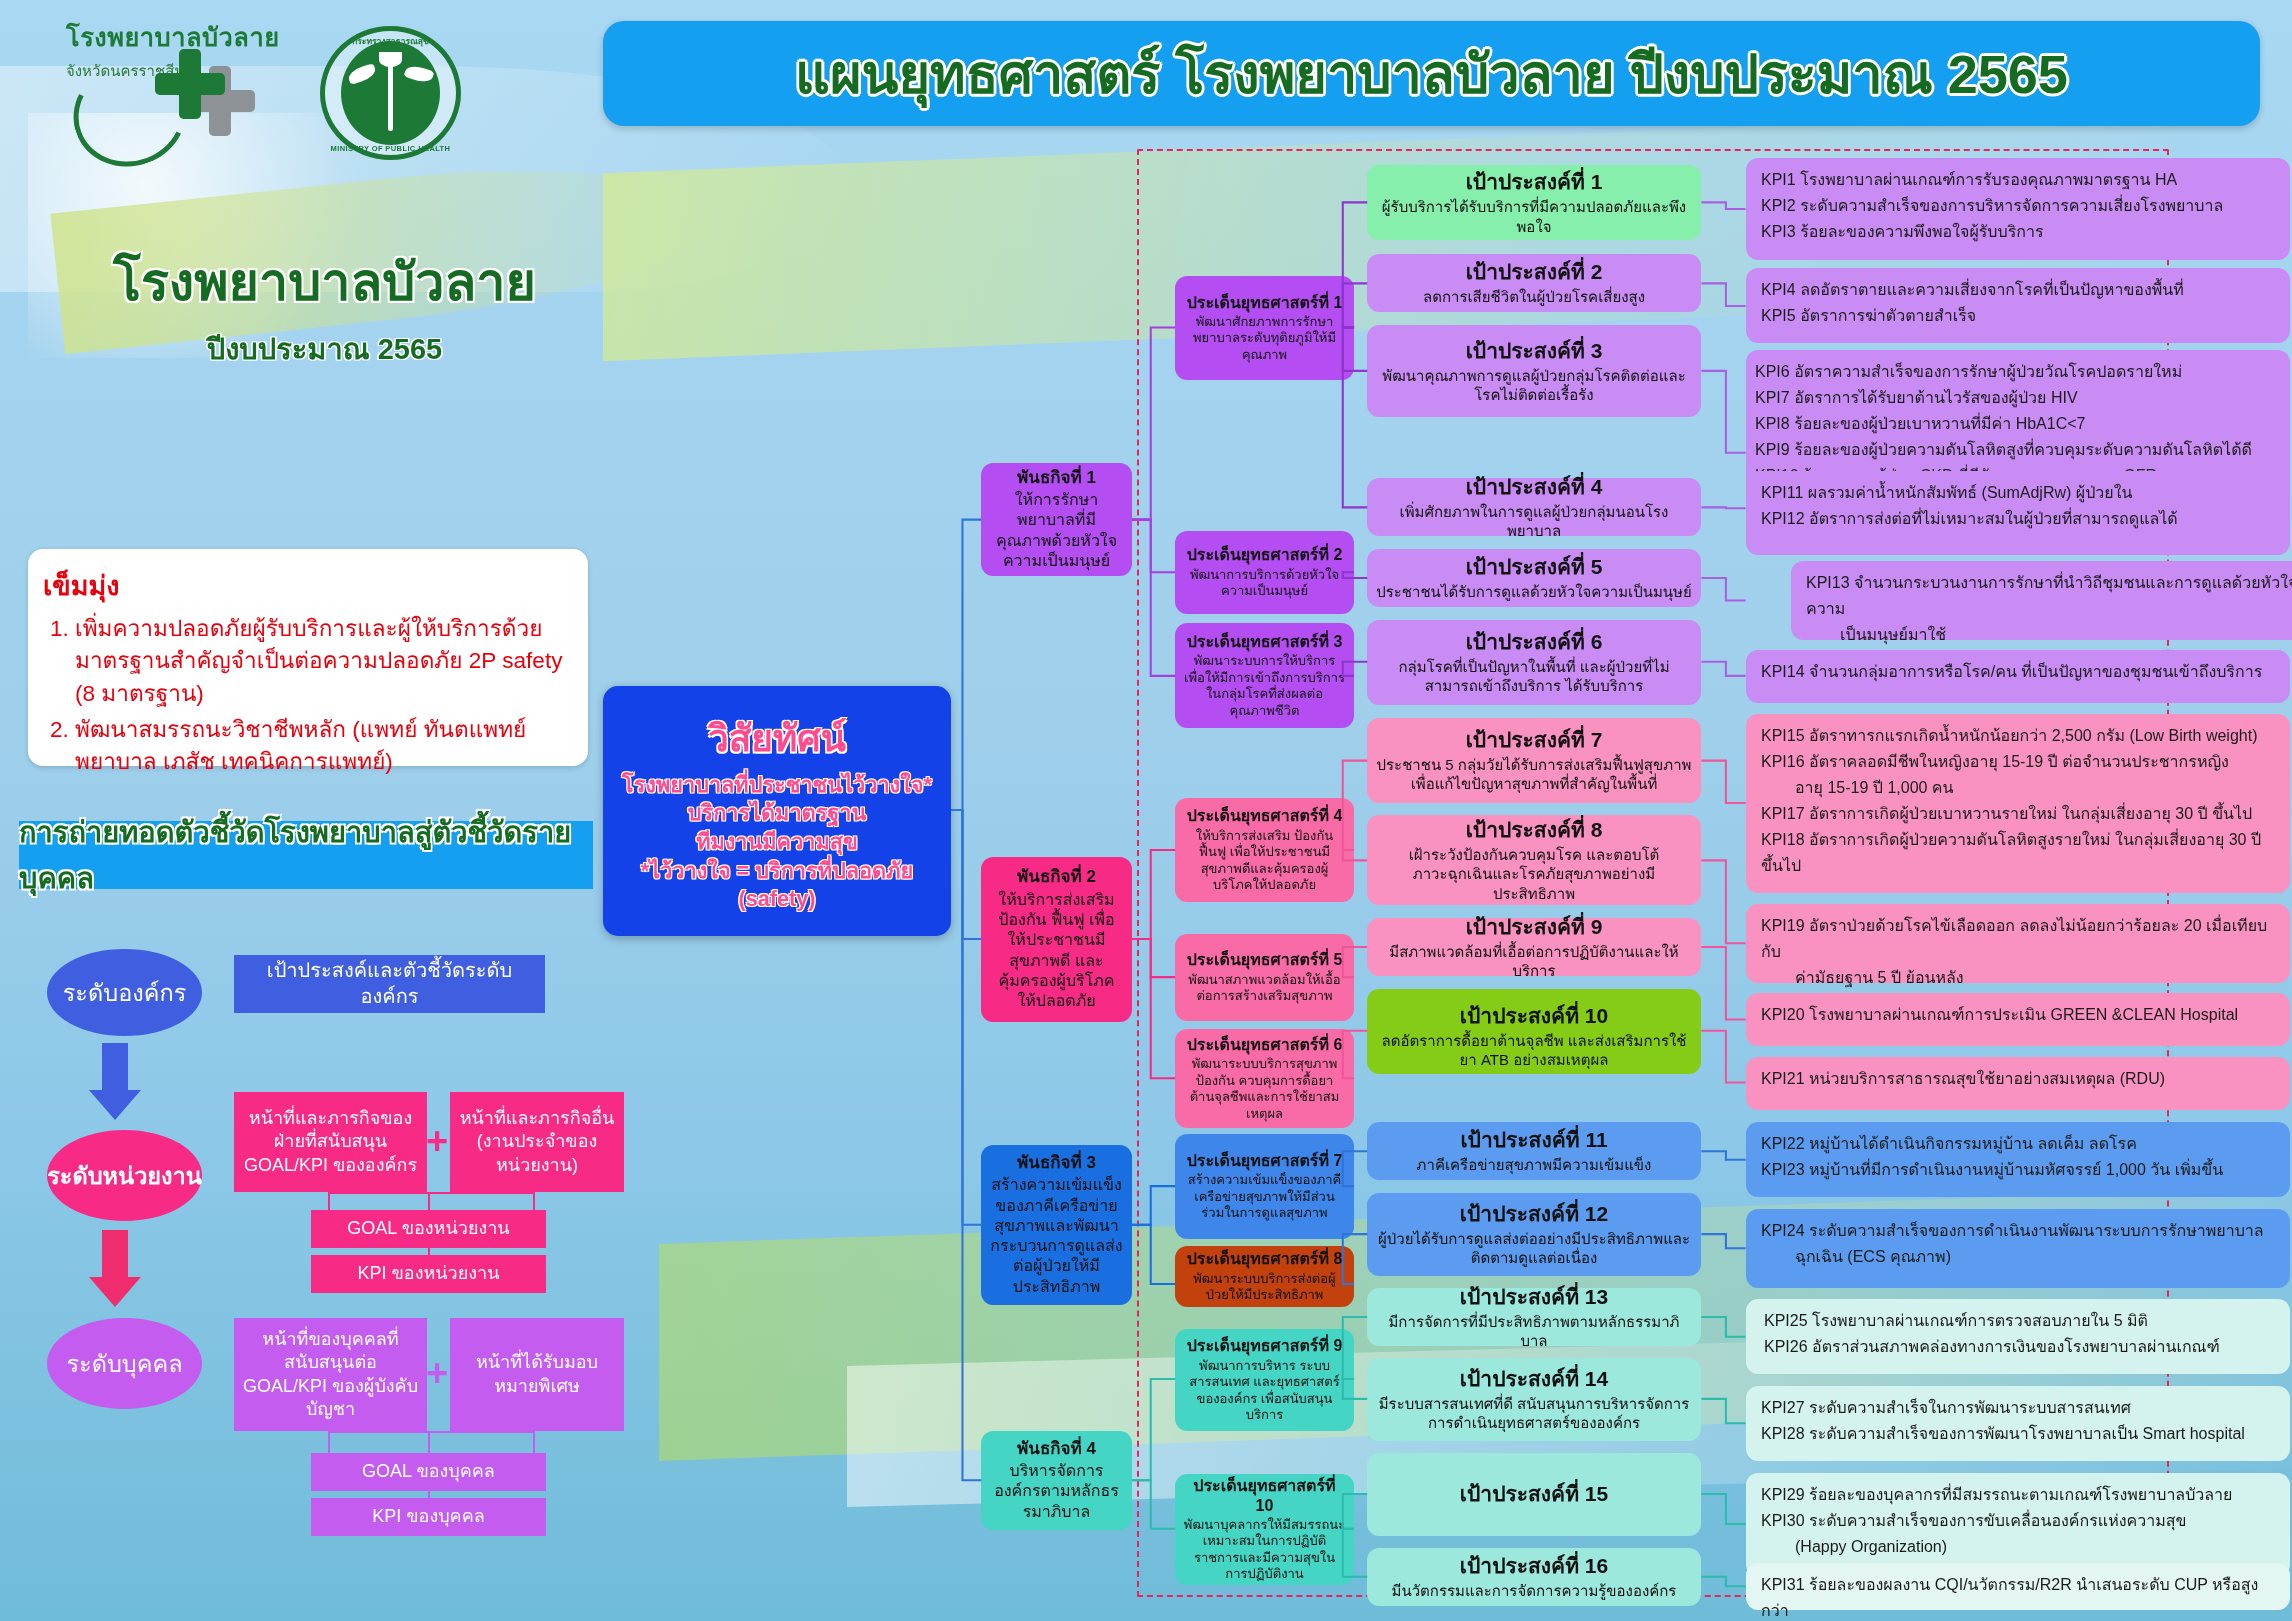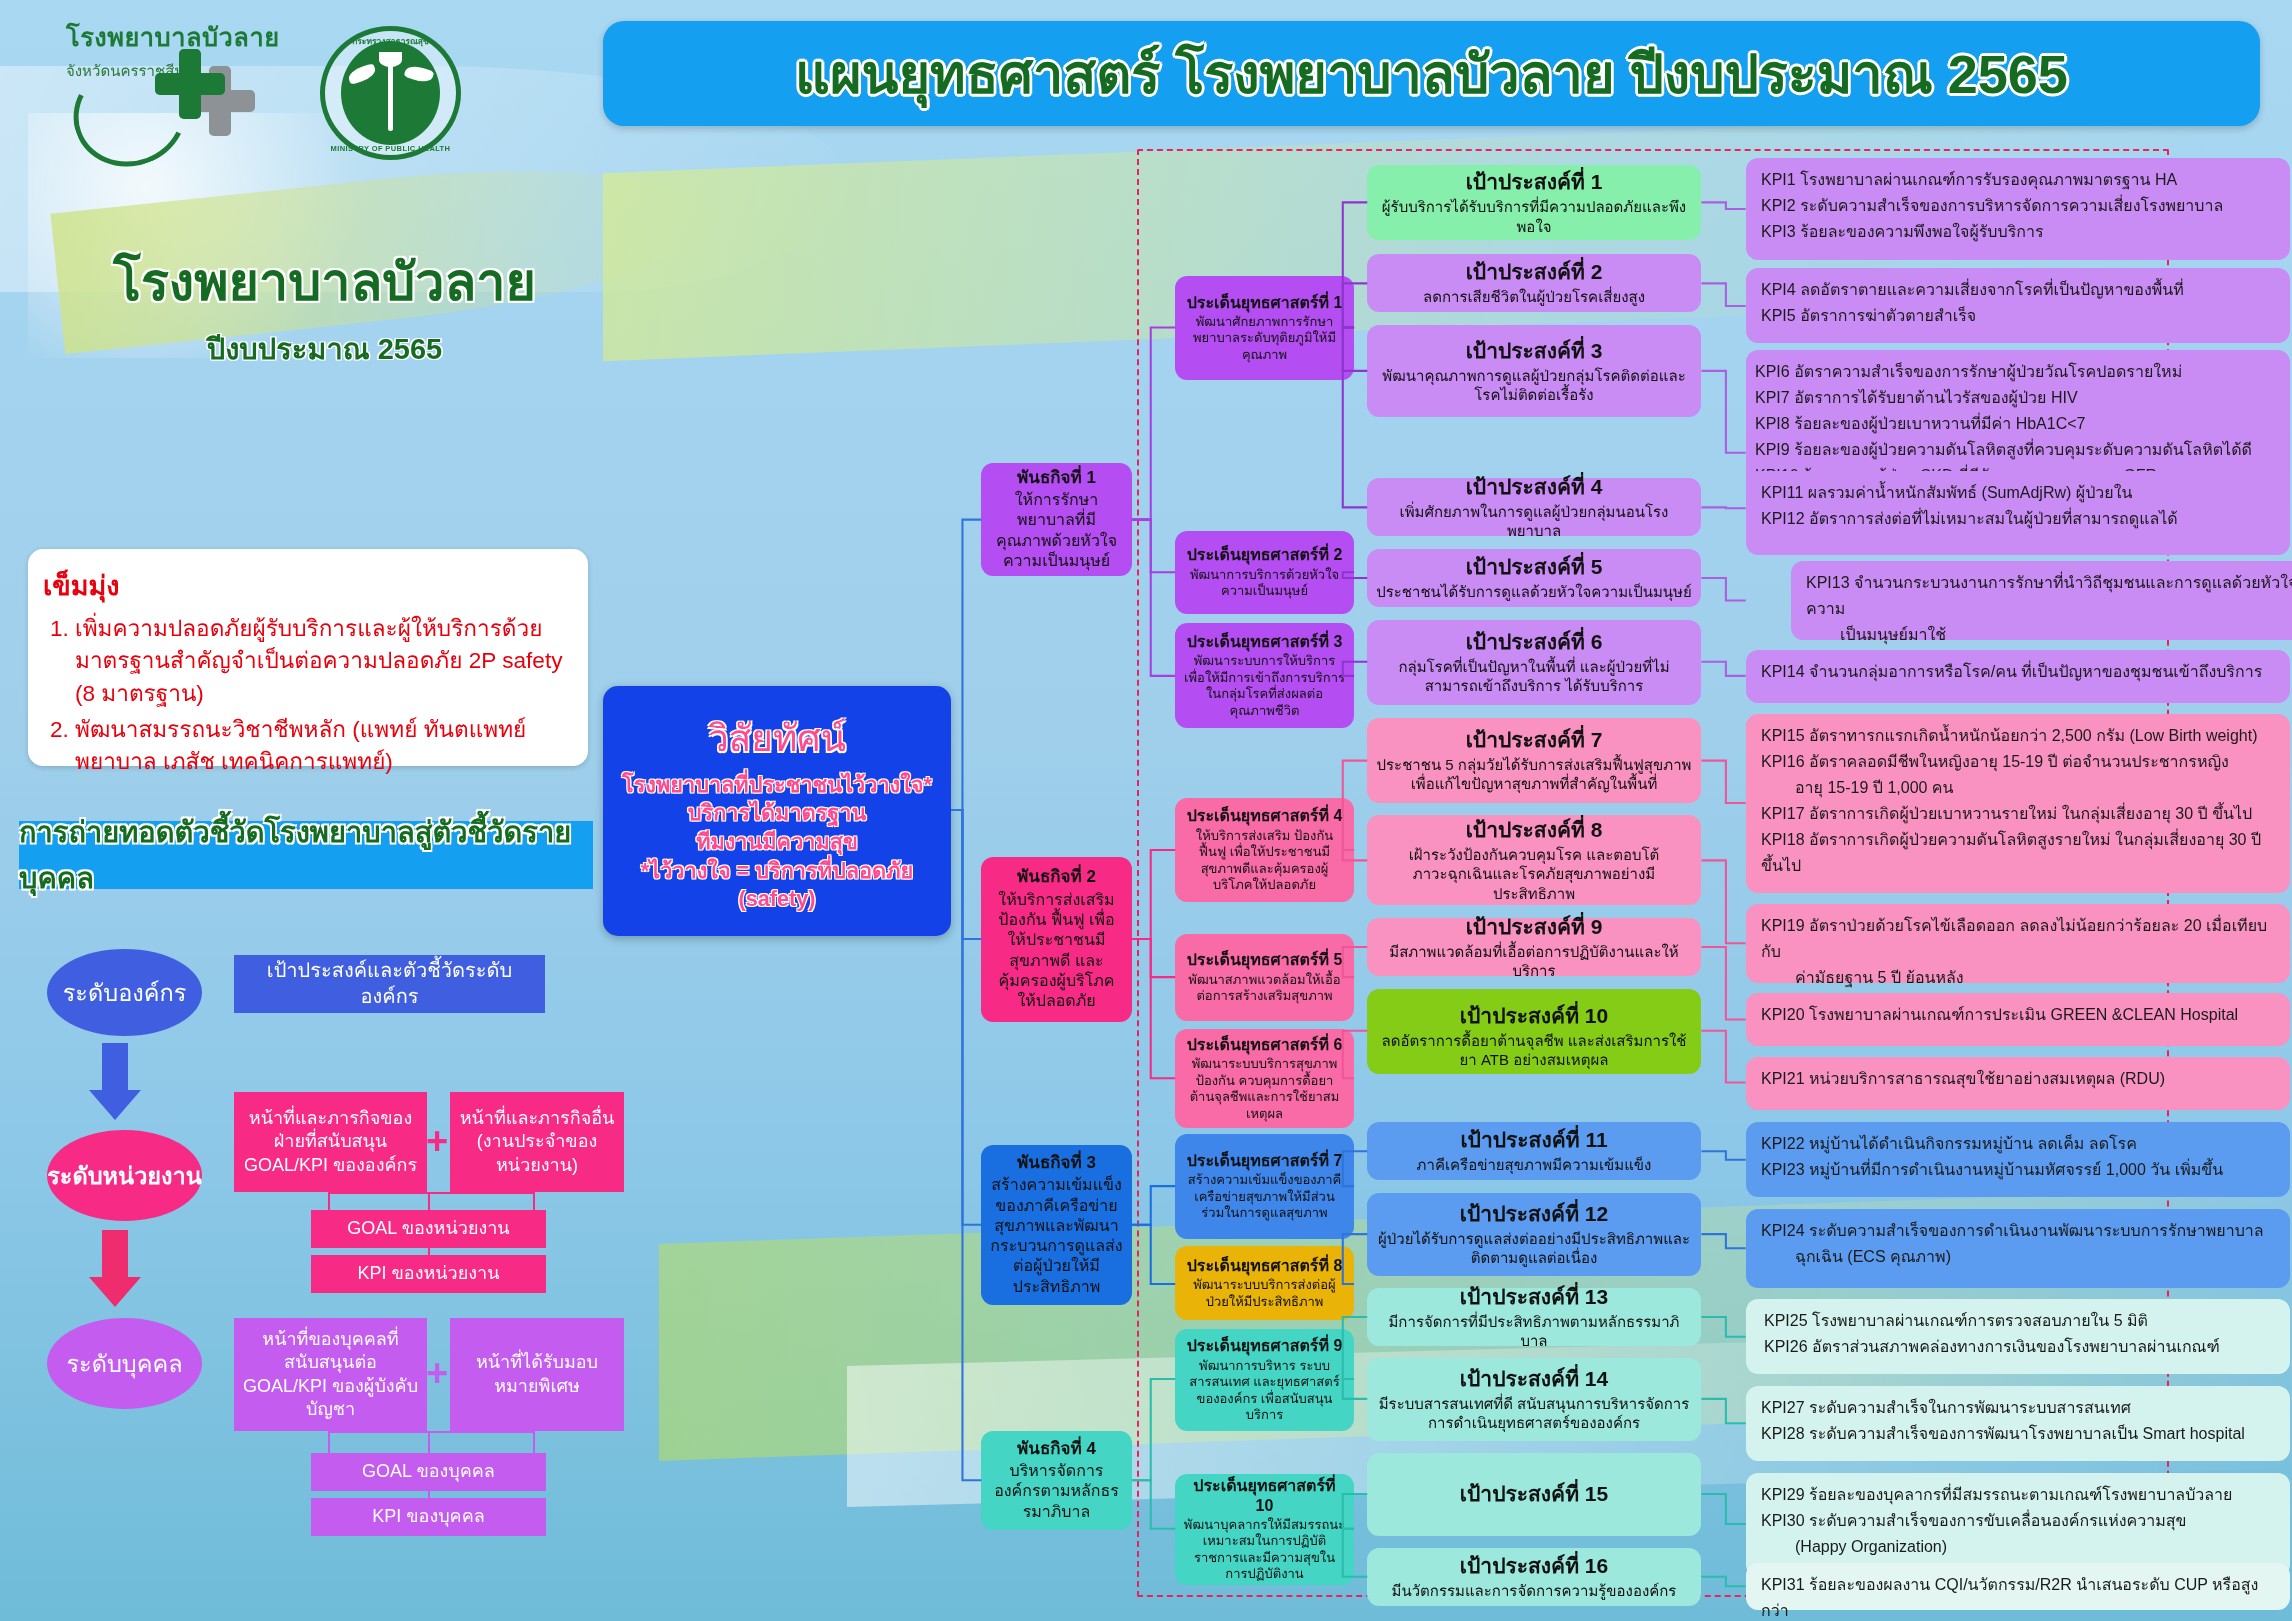--- a/index.html
+++ b/index.html
@@ -111,21 +111,21 @@
   .cp-l{left:328px;top:1431px;width:1.9px;height:21.7px;background:#c45cf0;}
   .cp-r{left:533px;top:1431px;width:1.9px;height:21.7px;background:#c45cf0;}
   .cp-h{left:328px;top:1431px;width:207px;height:1.9px;background:#c45cf0;}
   .cp-v{left:428px;top:1431px;width:1.9px;height:21.7px;background:#c45cf0;}
   .cp-mid{left:428px;top:1491px;width:1.9px;height:7.5px;background:#c45cf0;}
 
   
   .vision{position:absolute;left:603px;top:686px;width:348px;height:250px;background:#1343e8;
     border-radius:15px;display:flex;flex-direction:column;align-items:center;justify-content:center;
     box-shadow:0 2.8px 8.5px rgba(0,0,0,.25);padding:5.6px 7.5px;box-sizing:border-box;}
-  .vision .vh{font-size:37px;font-weight:normal;color:#ff4b8d;
+  .vision .vh{font-size:37px;font-weight:bold;color:#ff4b8d;
     text-shadow:-1.5px -1.5px 0 #fff,1.5px -1.5px 0 #fff,-1.5px 1.5px 0 #fff,1.5px 1.5px 0 #fff;margin-bottom:3.8px;}
   .vision .vl{font-size:21.7px;font-weight:bold;color:#ff4b8d;line-height:1.32;text-align:center;
     text-shadow:-1.1px -1.1px 0 #fff,1.1px -1.1px 0 #fff,-1.1px 1.1px 0 #fff,1.1px 1.1px 0 #fff;}
 
   
   .dash-frame{position:absolute;left:1137px;top:149px;width:1028px;height:1444px;
     border:2.8px dashed #e8245f;border-radius:1.9px;}
 
   .rb{position:absolute;box-sizing:border-box;border-radius:12.2px;text-align:center;
     display:flex;flex-direction:column;align-items:center;justify-content:center;padding:4.7px 8.5px;}
@@ -144,21 +144,21 @@
   .si{width:179px;color:#111;}
   .si .hd{font-size:16px;margin-bottom:1.9px;}
   .si .bd{font-size:13px;}
   .s1{left:1175px;top:276px;height:104px;background:#b44ef2;}
   .s2{left:1175px;top:531px;height:83px;background:#b44ef2;}
   .s3{left:1175px;top:623px;height:105px;background:#b44ef2;}
   .s4{left:1175px;top:798px;height:104px;background:#f96ba6;}
   .s5{left:1175px;top:934px;height:87px;background:#f96ba6;}
   .s6{left:1175px;top:1029px;height:99px;background:#f96ba6;}
   .s7{left:1175px;top:1134px;height:105px;background:#3f86ea;}
-  .s8{left:1175px;top:1246px;height:74px;background:#eab308;}
+  .s8{left:1175px;top:1246px;height:61px;background:#c2410c;}
   .s9{left:1175px;top:1329px;height:102px;background:#45d5c4;}
   .s10{left:1175px;top:1474px;height:111px;background:#45d5c4;}
 
   
   .ob{width:334px;color:#111;}
   .ob .hd{font-size:21px;margin-bottom:2.8px;}
   .ob .bd{font-size:15px;}
   .o1{left:1367px;top:165px;height:75px;background:#86efac;}
   .o2{left:1367px;top:254px;height:58px;background:#c98cf4;}
   .o3{left:1367px;top:325px;height:92px;background:#c98cf4;}

